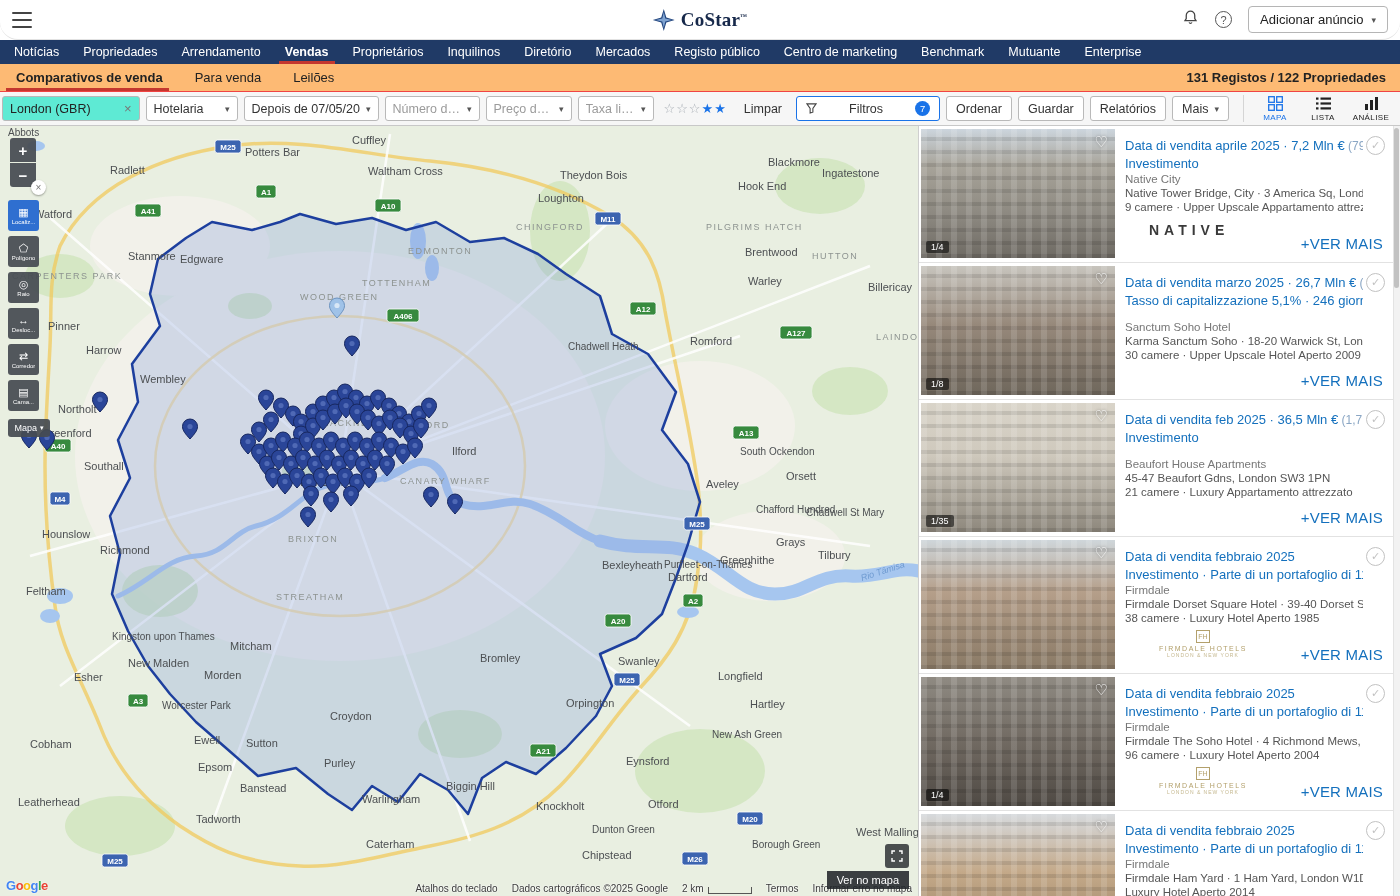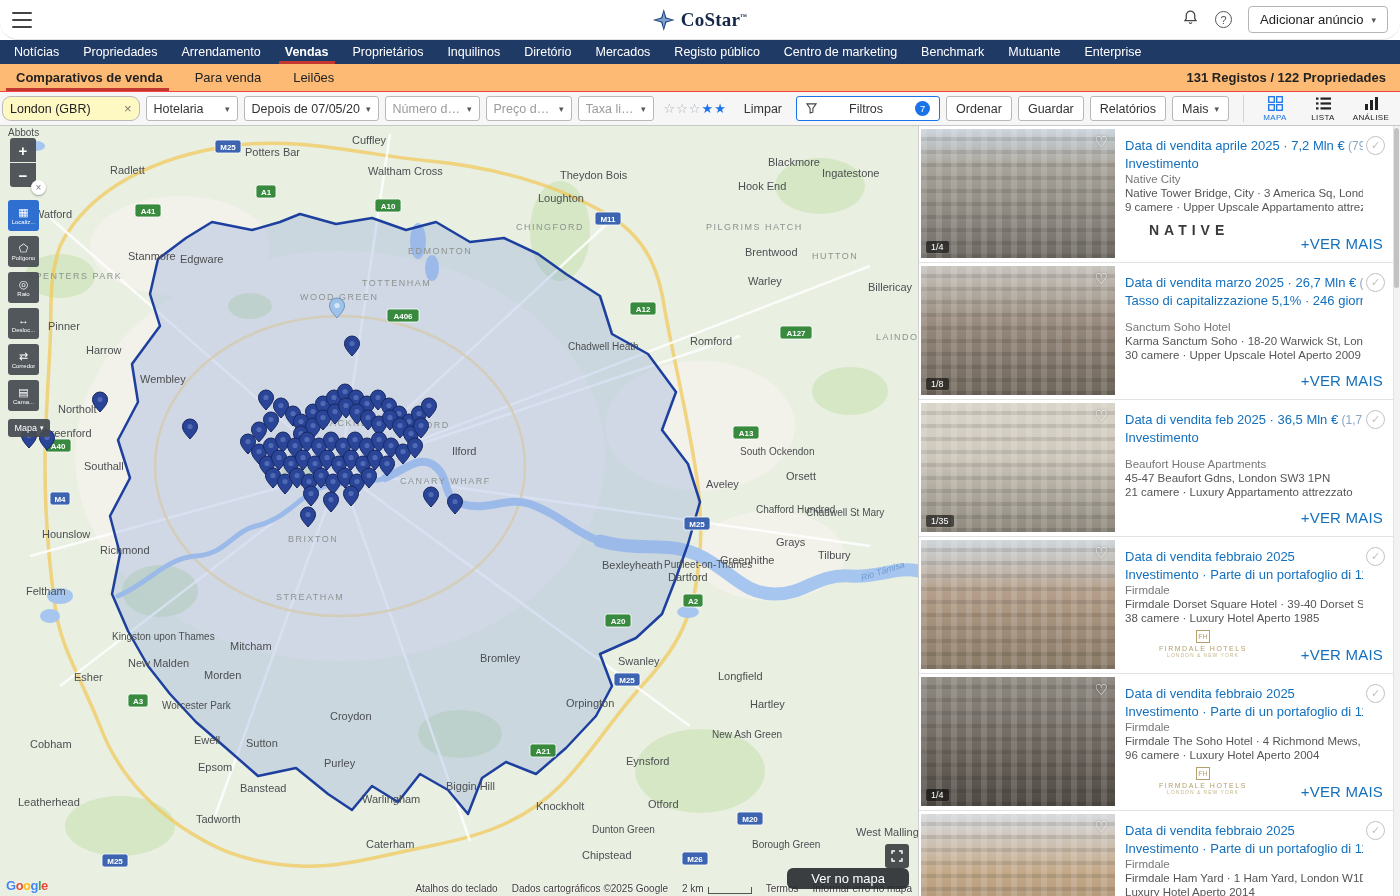--- a/index.html
+++ b/index.html
@@ -27,21 +27,21 @@
 
   
   .subnav{flex:0 0 28px;background:#fdba74;border-bottom:1px solid #ef4444;display:flex;align-items:stretch;}
   .subtab{font-size:13px;color:#222;padding:0 16px;display:flex;align-items:center;position:relative;cursor:pointer;white-space:nowrap;}
   .subtab.active{font-weight:bold;}
   .subtab.active::after{content:"";position:absolute;left:6px;right:10px;bottom:0;height:3px;background:#c4372f;}
   .records{margin-left:auto;display:flex;align-items:center;padding-right:14px;font-size:13px;color:#222;font-weight:bold;}
 
   
   .filterbar{flex:0 0 34px;background:#f6f6f6;border-bottom:1px solid #c8c8c8;display:flex;align-items:center;gap:6px;padding:0 6px 0 2px;}
-  .search{width:200px;height:25px;border:1px solid #b9b9b9;border-radius:9px;background:#fef9c3;display:flex;align-items:center;padding:0 7px;font-size:12.5px;color:#222;}
+  .search{width:200px;height:25px;border:1px solid #b9b9b9;border-radius:3px;background:#5eead4;display:flex;align-items:center;padding:0 7px;font-size:12.5px;color:#222;}
   .xclear{margin-left:auto;color:#777;font-size:13px;cursor:pointer;}
   .dd{height:25px;border:1px solid #b9b9b9;border-radius:3px;background:#fff;display:flex;align-items:center;padding:0 7px;font-size:12.5px;color:#333;white-space:nowrap;overflow:hidden;flex:none;cursor:pointer;}
   .dd .dl{overflow:hidden;text-overflow:ellipsis;white-space:nowrap;}
   .dd .caret{margin-left:auto;padding-left:5px;}
   .dd.muted{color:#9b9b9b;}
   .slotflex{display:flex;gap:6px;align-items:center;}
   .stars{display:flex;gap:1px;font-size:13px;color:#a9afb6;padding:0 4px;cursor:pointer;}
   .star.f{color:#1a73e8;}
   .linkbtn{font-size:12.5px;color:#333;margin-left:auto;padding:0 8px;cursor:pointer;white-space:nowrap;text-align:right;}
   .btn{height:25px;border:1px solid #b9b9b9;border-radius:3px;background:#fff;display:flex;align-items:center;padding:0 9px;font-size:12.5px;color:#333;gap:6px;white-space:nowrap;cursor:pointer;flex:none;}
@@ -69,21 +69,21 @@
   .tool .lb{font-size:6px;max-width:29px;overflow:hidden;white-space:nowrap;}
   .tool.active{background:#2f6fd0;}
   .mapbtn{width:42px;height:18px;background:rgba(70,75,82,.93);border-radius:3px;color:#fff;font-size:9px;display:flex;align-items:center;justify-content:center;gap:3px;margin-top:3px;cursor:pointer;}
 
   .map-attrib{position:absolute;left:0;right:0;bottom:0;height:16px;display:flex;align-items:flex-end;font-size:10px;color:#3a3a3a;padding:0 6px 2px 0;z-index:4;}
   .glogo{position:absolute;left:6px;bottom:3px;font-size:13px;font-weight:bold;letter-spacing:-.5px;text-shadow:0 0 2px #fff;}
   .attrib-items{margin-left:auto;display:flex;gap:14px;align-items:flex-end;text-shadow:0 0 2px #fff,0 0 2px #fff;}
   .scale{display:flex;align-items:flex-end;gap:4px;}
   .scale-bar{width:44px;height:7px;border:1.5px solid #555;border-top:none;}
   .fs-btn{position:absolute;right:9px;bottom:28px;width:24px;height:24px;background:rgba(34,37,42,.8);border-radius:3px;display:flex;align-items:center;justify-content:center;z-index:5;cursor:pointer;}
-  .fs-tip{position:absolute;right:9px;bottom:7px;background:rgba(34,37,42,.88);color:#fff;font-size:13px;padding:3px 24px;border-radius:6px;white-space:nowrap;z-index:5;}
+  .fs-tip{position:absolute;right:9px;bottom:7px;background:rgba(34,37,42,.88);color:#fff;font-size:11px;padding:3px 10px;border-radius:0;white-space:nowrap;z-index:5;}
 
   
   .results{flex:1;position:relative;background:#fff;border-left:1px solid #cfcfcf;overflow:hidden;}
   .cards{position:absolute;inset:0 7px 0 0;overflow:hidden;}
   .card{position:relative;height:137px;border-bottom:1px solid #e2e2e2;display:flex;background:#fff;cursor:pointer;}
   .card-img{width:194px;height:129px;margin:3px 0 0 2px;position:relative;flex:none;overflow:hidden;}
   .card-img::before{content:"";position:absolute;inset:0;background:repeating-linear-gradient(90deg,rgba(255,255,255,.13) 0 6px,transparent 6px 15px),repeating-linear-gradient(0deg,rgba(0,0,0,.10) 0 4px,transparent 4px 13px);}
   .photo-1{background:linear-gradient(180deg,#ccd5dd 0%,#a8a49a 28%,#8a867e 70%,#6e6a63 100%);}
   .photo-2{background:linear-gradient(180deg,#c7c4bd 0%,#97897b 45%,#6f675c 100%);}
   .photo-3{background:linear-gradient(180deg,#d9d4c9 0%,#cfc9bd 40%,#8d877c 100%);}

